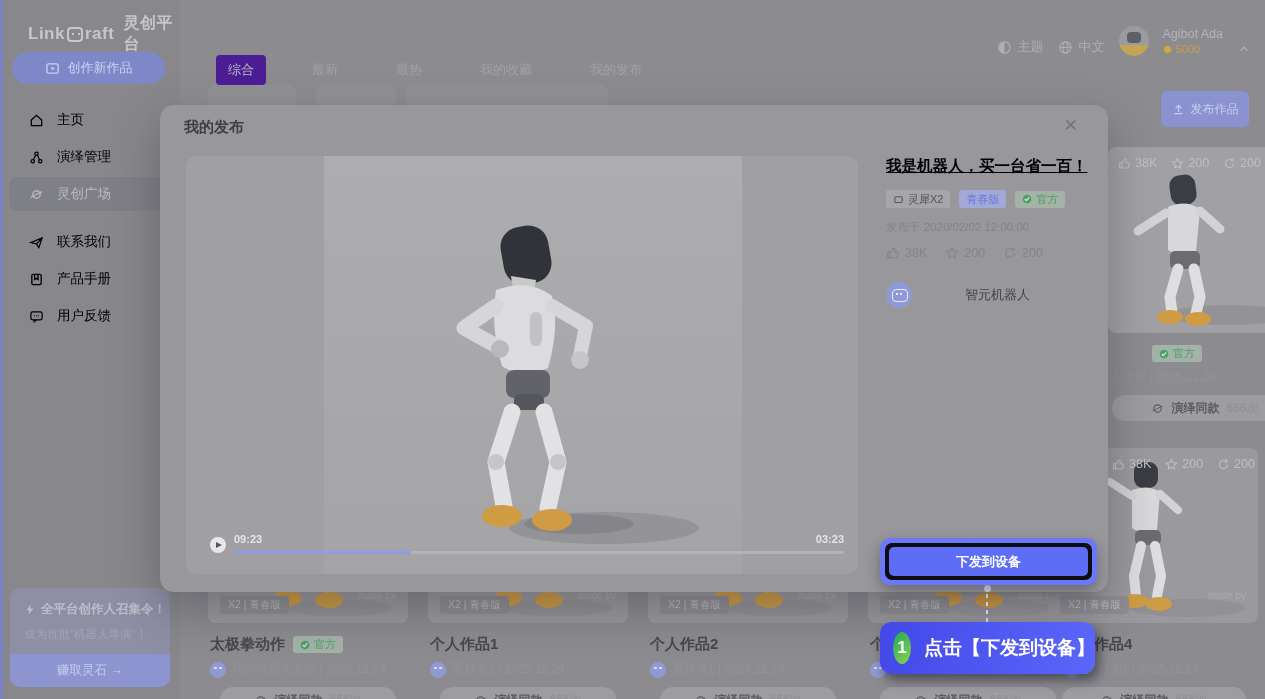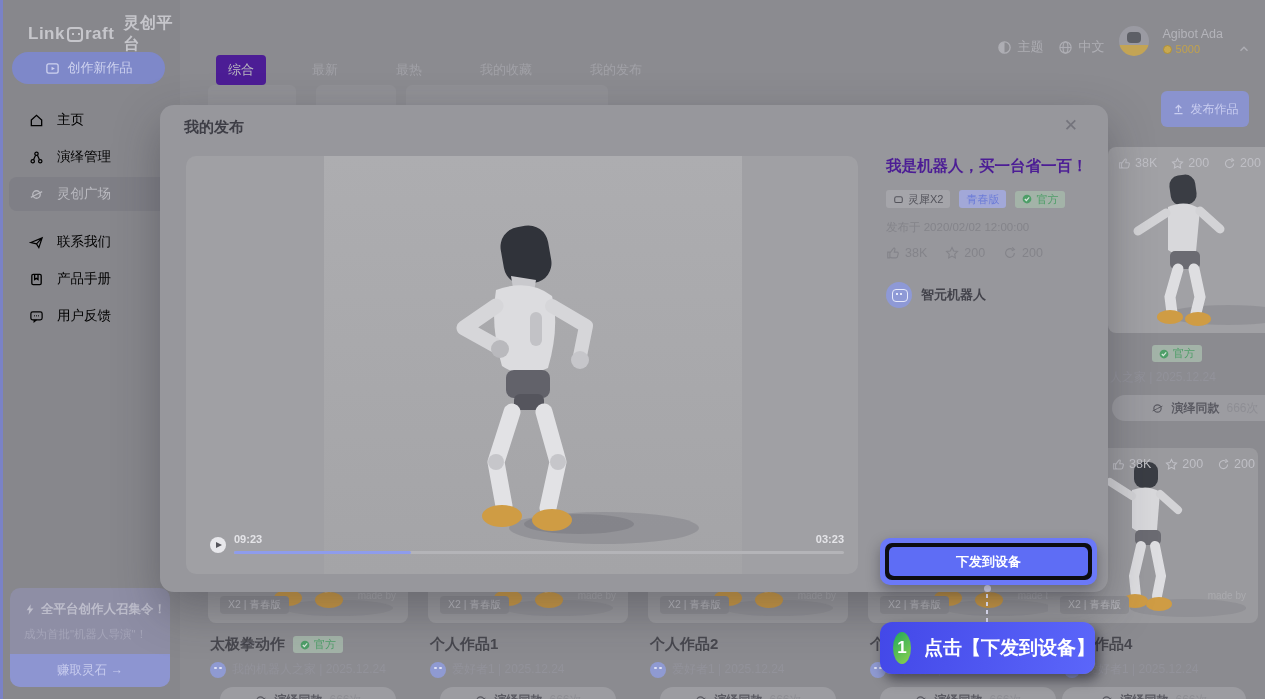--- a/index.html
+++ b/index.html
@@ -66,33 +66,33 @@
   .video{position:absolute;left:138px;top:0;width:418px;height:418px;background:linear-gradient(#adadb0,#a4a4a7);}
   .play-btn{position:absolute;left:24px;bottom:21px;width:16px;height:16px;border-radius:50%;background:#e8e8ec;cursor:pointer;}
   .play-btn:before{content:"";position:absolute;left:6px;top:4.5px;border-left:6px solid #55555c;border-top:3.5px solid transparent;border-bottom:3.5px solid transparent;}
   .time{position:absolute;bottom:29px;font-size:11px;font-weight:bold;color:#e4e4e8;}
   .time.cur{left:48px;}
   .time.tot{right:14px;}
   .progress-track{position:absolute;left:48px;right:14px;bottom:20px;height:3px;border-radius:2px;background:#b4b4b8;cursor:pointer;}
   .progress-fill{height:100%;border-radius:2px;background:#8e9cec;}
 
   .work-panel{position:absolute;left:726px;top:51px;width:206px;}
-  .work-title{font-size:15.5px;font-weight:bold;color:#4c1d95;white-space:nowrap;}
+  .work-title{font-size:15.5px;font-weight:bold;color:#000000;white-space:nowrap;text-decoration:underline;}
   .tag-row{display:flex;align-items:center;gap:9px;margin-top:13px;}
   .tag{height:18px;padding:0 7px;border-radius:3px;font-size:11px;display:inline-flex;align-items:center;gap:4px;}
   .tag-model{background:#a5a5aa;color:#53535b;}
   .tag-edition{background:#a2a8d8;color:#6c7cd8;}
   .work-date{margin-top:12px;font-size:11.5px;color:#84848a;}
   .work-stats{display:flex;align-items:center;gap:18px;margin-top:11px;font-size:12.5px;color:#84848a;}
   .work-stats .st{display:flex;align-items:center;gap:5px;}
   .work-author{display:flex;align-items:center;gap:9px;margin-top:22px;}
   .author-avatar{width:26px;height:26px;border-radius:50%;background:#8e99d6;position:relative;}
   .author-avatar:before{content:"";position:absolute;left:6px;top:7px;width:14px;height:11px;border:1.6px solid #e6e9fa;border-radius:4px;}
   .author-avatar:after{content:"";position:absolute;left:10px;top:11px;width:2px;height:2px;background:#e6e9fa;box-shadow:4px 0 0 #e6e9fa;}
-  .author-name{font-size:13px;font-weight:bold;color:#43434b;}
+  .author-name{font-size:13px;font-weight:normal;color:#43434b;margin-left:44px;}
 
   
   .action-outer{position:absolute;left:880px;top:538px;width:217px;height:47px;border-radius:10px;background:#6b79f8;padding:5px;z-index:30;box-shadow:0 6px 14px rgba(20,20,35,.35);}
   .action-black{width:100%;height:100%;border-radius:7px;background:#0d0d12;padding:4px;}
   .action-btn{width:100%;height:100%;border-radius:5px;background:#5e6df5;color:#ffffff;font-size:13px;font-weight:bold;display:flex;align-items:center;justify-content:center;cursor:pointer;}
   .connector-dot{position:absolute;left:984px;top:585px;width:7px;height:7px;border-radius:50%;background:#d8d8ee;z-index:29;}
   .connector-line{position:absolute;left:986px;top:594px;width:2px;height:28px;background:repeating-linear-gradient(#d0d0e4 0 4px,transparent 4px 8px);z-index:29;}
   .tooltip{position:absolute;left:880px;top:622px;width:215px;height:52px;border-radius:12px;background:linear-gradient(100deg,#4348e8 0%,#5b66fa 100%);z-index:31;display:flex;align-items:center;gap:13px;padding-left:13px;box-shadow:4px 6px 12px rgba(12,12,24,.5);}
   .step-circle{width:32px;height:32px;border-radius:50%;background:linear-gradient(135deg,#1fa85c,#8fd14f);color:#fff;font-size:17px;font-weight:bold;display:flex;align-items:center;justify-content:center;}
   .tooltip-text{color:#ffffff;font-size:19px;font-weight:bold;white-space:nowrap;}

